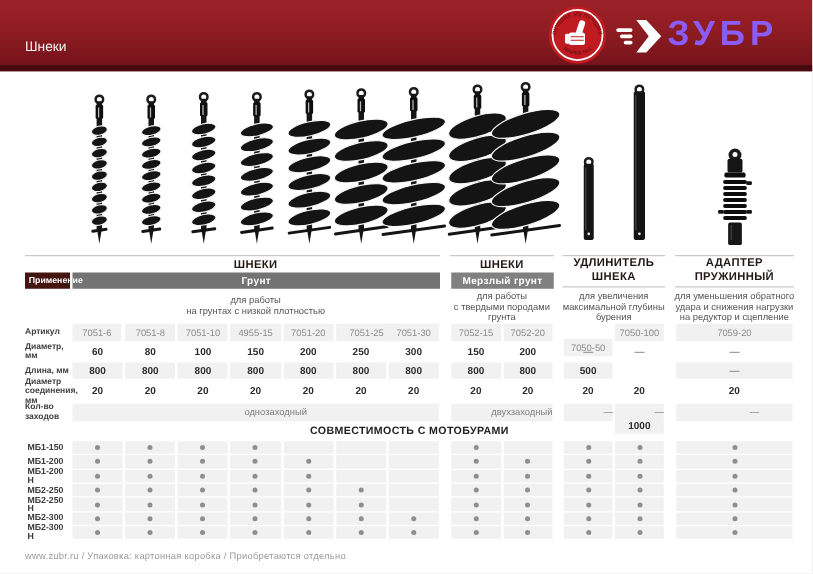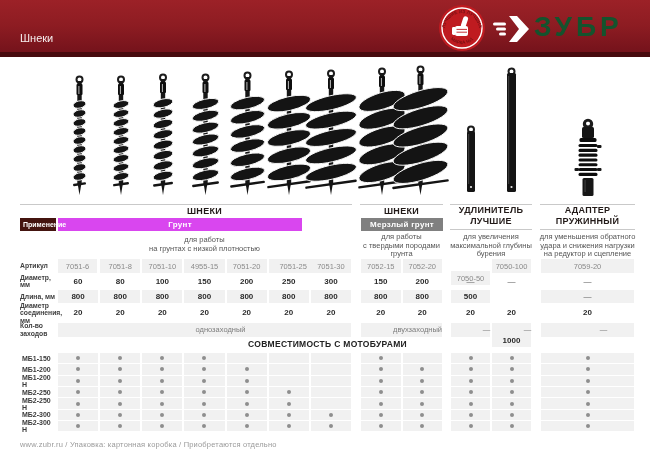--- a/index.html
+++ b/index.html
@@ -5,21 +5,21 @@
   html,body{margin:0;padding:0;background:#e8e8e8;}
   #page{position:relative;width:650px;height:459px;background:#fff;overflow:hidden;
         font-family:"Liberation Sans","DejaVu Sans",sans-serif;}
   .abs{position:absolute;box-sizing:border-box;}
   
   #banner{left:0;top:0;width:650px;height:57px;
     background:linear-gradient(180deg,#9c2127 0%,#8d1c22 45%,#70111a 100%);}
   #banner-strip{left:0;top:52px;width:650px;height:5px;background:#470a0e;}
   #banner-title{left:20px;top:8px;color:#fff;font-size:17.5px;font-weight:bold;letter-spacing:.2px;}
   #banner-sub{left:20px;top:32px;color:rgba(255,255,255,.93);font-size:11px;}
-  #brand-text{left:534px;top:11px;color:#14532d;font-size:28px;font-weight:bold;letter-spacing:4px;}
+  #brand-text{left:534px;top:11px;color:#8b5cf6;font-size:28px;font-weight:bold;letter-spacing:4px;}
   
   .gtitle{font-size:9px;font-weight:bold;color:#221a18;text-align:center;letter-spacing:.3px;white-space:pre-line;line-height:11px;}
   .band{color:#fff;font-size:8px;font-weight:bold;text-align:center;line-height:13px;letter-spacing:.3px;}
   .bandlabel{color:#fff;font-size:7px;font-weight:bold;line-height:13px;padding-left:3px;}
   .desc{font-size:7.5px;color:#555;text-align:center;line-height:8.6px;white-space:pre-line;}
   .hline{background:#c9c9c9;height:1px;}
   .rowlabel{font-size:6.8px;font-weight:bold;color:#404040;line-height:7.5px;display:flex;align-items:center;white-space:pre-line;}
   .cell{display:flex;align-items:center;justify-content:center;}
   .grayband{background:#f1f1f1;}
   .sku{font-size:7.5px;color:#8a8a8a;}
@@ -72,33 +72,33 @@
         <rect x="7" y="18.5" width="7" height="3" rx="1.5"></rect>
         <polygon points="17,2 25,2 37,15 25,28 17,28 27,15"></polygon>
       </g>
     </svg>
   </div>
   <div class="abs" id="brand-text">ЗУБР</div>
 
   <div id="app">
       <div class="abs hline" style="left: 20px; top: 204px; width: 332px; height: 1px;"></div>
       <div class="abs gtitle" style="left: 57px; top: 206px; width: 295px; height: 12px;">ШНЕКИ</div>
-      <div class="abs band" style="left: 58px; top: 218px; width: 244px; height: 13px; background: #d946ef;">Грунт</div>
+      <div class="abs band" style="left: 58px; top: 218px; width: 294px; height: 13px; background: #737373;">Грунт</div>
       <div class="abs bandlabel" style="left: 20px; top: 218px; width: 36px; height: 13px; background: rgb(68, 20, 15);">Применение</div>
       <div class="abs desc" style="left: 47px; top: 236px; width: 315px; height: 26px;">для работы
 на грунтах с низкой плотностью</div>
       <div class="abs hline" style="left: 360px; top: 204px; width: 83px; height: 1px;"></div>
       <div class="abs gtitle" style="left: 360px; top: 206px; width: 83px; height: 12px;">ШНЕКИ</div>
       <div class="abs band" style="left: 361px; top: 218px; width: 82px; height: 13px; background: rgb(128, 128, 128);">Мерзлый грунт</div>
       <div class="abs desc" style="left: 350px; top: 233px; width: 103px; height: 26px;">для работы
 с твердыми породами
 грунта</div>
       <div class="abs hline" style="left: 450px; top: 204px; width: 82px; height: 1px;"></div>
       <div class="abs gtitle" style="left: 450px; top: 205px; width: 82px; height: 24px;">УДЛИНИТЕЛЬ
-ЛУЧШИЕ</div>
+ШНЕКА</div>
       <div class="abs hline" style="left: 450px; top: 228.5px; width: 82px; height: 1px;"></div>
       <div class="abs desc" style="left: 438px; top: 233px; width: 106px; height: 26px;">для увеличения
 максимальной глубины
 бурения</div>
       <div class="abs hline" style="left: 540px; top: 204px; width: 95px; height: 1px;"></div>
       <div class="abs gtitle" style="left: 540px; top: 205px; width: 95px; height: 24px;">АДАПТЕР
 ПРУЖИННЫЙ</div>
       <div class="abs hline" style="left: 540px; top: 228.5px; width: 95px; height: 1px;"></div>
       <div class="abs desc" style="left: 528px; top: 233px; width: 119px; height: 26px;">для уменьшения обратного
 удара и снижения нагрузки

